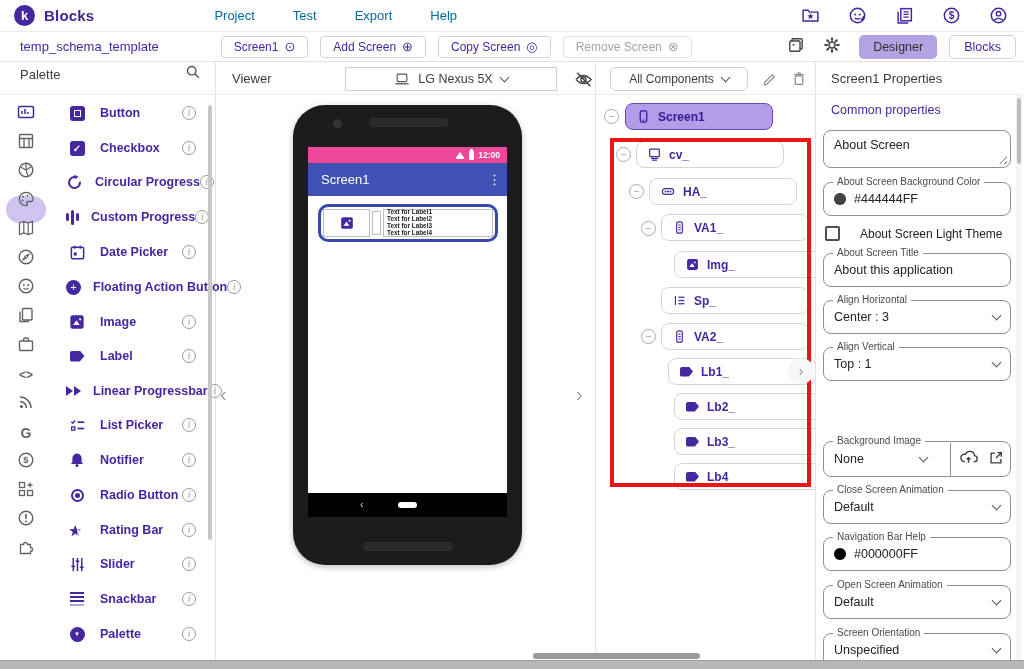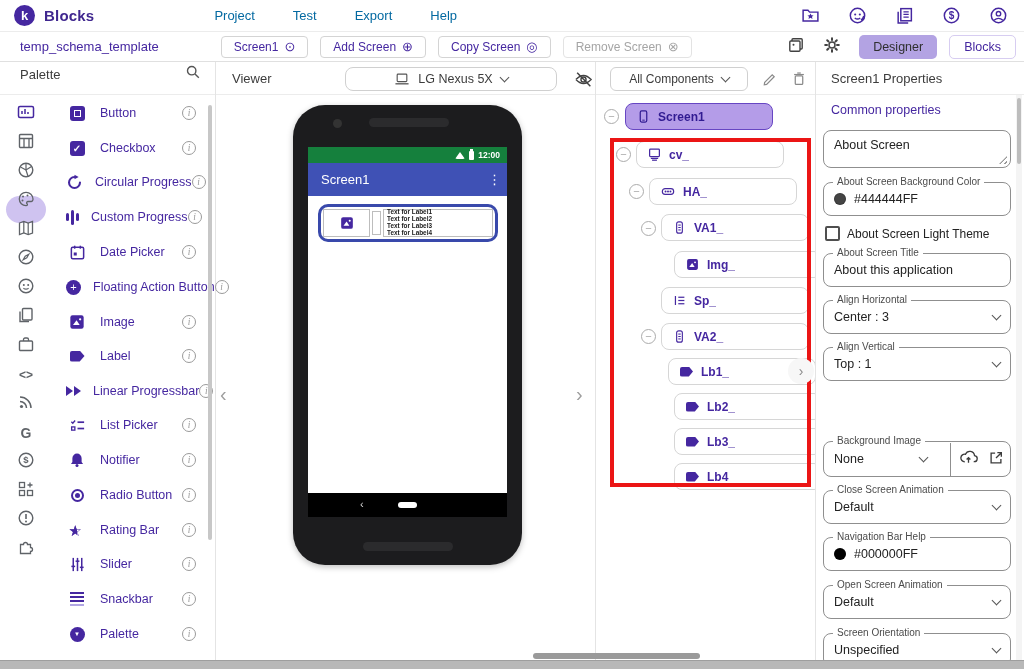--- a/index.html
+++ b/index.html
@@ -33,21 +33,21 @@
   .vline { position:absolute; top:62px; bottom:9px; width:1px; background:#e4e4e4; }
   .phead { position:absolute; top:62px; height:33px; border-bottom:1px solid #ececec; background:#fff; display:flex; align-items:center; }
 
   
   #strip { left:0; top:95px; width:52px; height:565px; }
   .strip-ic { position:absolute; left:26px; transform:translate(-50%,-50%); color:#5f6368; }
   .strip-sel { position:absolute; left:6px; top:101px; width:40px; height:27px; background:#cfc3f0; border-radius:14px; }
   #pal-list { left:52px; top:96px; width:156px; height:564px; }
   .pal-item { position:absolute; left:0; width:156px; height:30px; display:flex; align-items:center; }
   .pal-ic { width:22px; display:flex; justify-content:center; margin-left:14px; }
-  .pal-lbl { color:#4527A0; font-size:12.5px; font-weight:400; margin-left:12px; white-space:nowrap; }
+  .pal-lbl { color:#4527A0; font-size:12.5px; font-weight:700; margin-left:12px; white-space:nowrap; }
   .info { margin-left:auto; margin-right:12px; width:14px; height:14px; border:1px solid #9a9a9a; border-radius:50%; color:#9a9a9a; font-size:9.5px; display:flex; align-items:center; justify-content:center; font-family:"Liberation Serif", serif; font-style:italic; flex:none; }
   .pal-scroll { position:absolute; left:208px; top:105px; width:4px; height:435px; background:#c7c7c7; border-radius:2px; }
   .pi-button { width:15px; height:15px; background:#4527A0; border-radius:3px; position:relative; }
   .pi-button::after { content:""; position:absolute; inset:4px; border:1.5px solid #fff; }
   .pi-check { width:15px; height:15px; background:#4527A0; border-radius:3px; color:#fff; font-size:10px; font-weight:bold; display:flex; align-items:center; justify-content:center; }
   .bars { display:flex; align-items:center; gap:2px; height:16px; }
   .bars i { width:3px; background:#4527A0; border-radius:1.5px; }
   .pi-fab { width:15px; height:15px; border-radius:50%; background:#4527A0; color:#fff; font-size:11px; display:flex; align-items:center; justify-content:center; }
   .pi-label { width:15px; height:11px; background:#4527A0; clip-path:polygon(0 0,68% 0,100% 50%,68% 100%,0 100%); border-radius:2px; }
   .tris { display:flex; gap:1px; }
@@ -56,31 +56,31 @@
   .pi-radio::after { content:""; position:absolute; inset:2px; background:#4527A0; border-radius:50%; }
   .pi-star { position:relative; width:17px; height:17px; color:#4527A0; font-size:15px; }
   .pi-star::before { content:"☆"; position:absolute; left:0; top:0; }
   .pi-star::after { content:"★"; position:absolute; left:0; top:0; width:8px; overflow:hidden; }
   .snack { display:flex; flex-direction:column; gap:2px; }
   .snack i { width:14px; height:2.2px; background:#4527A0; }
   .snack i:last-child { background:#b1a6e3; }
   .pi-spinner { width:15px; height:15px; border-radius:50%; background:#4527A0; color:#fff; font-size:6px; display:flex; align-items:center; justify-content:center; }
 
   
-  .dev-select { position:absolute; left:345px; top:67px; width:212px; height:24px; border:1px solid #d0d0d0; border-radius:8px; display:flex; align-items:center; justify-content:center; gap:8px; font-size:12.5px; color:#3c3c3c; background:#fff; cursor:pointer; }
+  .dev-select { position:absolute; left:345px; top:67px; width:212px; height:24px; border:1px solid #d0d0d0; border-radius:0; display:flex; align-items:center; justify-content:center; gap:8px; font-size:12.5px; color:#3c3c3c; background:#fff; cursor:pointer; }
   .chev { width:7px; height:7px; border-right:1.6px solid #555; border-bottom:1.6px solid #555; transform:rotate(45deg); margin-top:-3px; flex:none; }
   .side-arrow { position:absolute; color:#9e9e9e; font-size:20px; line-height:1; cursor:pointer; }
 
   
   #phone { left:293px; top:105px; width:229px; height:460px; background:#1c1c1e; border-radius:32px; box-shadow:0 2px 6px rgba(0,0,0,.25); }
   .cam { position:absolute; left:40px; top:14px; width:9px; height:9px; border-radius:50%; background:#333; }
   .speaker-top { position:absolute; left:76px; top:13px; width:80px; height:9px; border-radius:5px; background:#2b2b2d; }
   .speaker-bot { position:absolute; left:70px; top:437px; width:90px; height:9px; border-radius:5px; background:#2b2b2d; }
   #screen { position:absolute; left:15px; top:42px; width:199px; height:370px; background:#fff; overflow:hidden; }
-  .statusbar { height:16px; background:#15803d; display:flex; align-items:center; justify-content:flex-end; gap:4px; padding-right:7px; color:#fff; }
+  .statusbar { height:16px; background:#ec4899; display:flex; align-items:center; justify-content:flex-end; gap:4px; padding-right:7px; color:#fff; }
   .st-time { font-size:8.5px; font-weight:bold; }
   .wifi { width:0; height:0; border-left:5px solid transparent; border-right:5px solid transparent; border-bottom:7px solid #fff; border-radius:2px; }
   .batt { width:5px; height:9px; background:#fff; border-radius:1px; position:relative; }
   .batt::before { content:""; position:absolute; top:-2px; left:1px; width:3px; height:2px; background:#fff; }
   .appbar { height:33px; background:#3F51B5; color:#fff; display:flex; align-items:center; padding:0 6px 0 13px; font-size:13px; }
   .dots { margin-left:auto; font-size:13px; letter-spacing:0; }
   .content { height:297px; background:#fff; position:relative; }
   .card { position:absolute; left:10px; top:8px; width:180px; height:38px; border:3px solid #3949AB; border-radius:10px; background:#fff; display:flex; align-items:center; padding:2px; gap:2px; }
   .imgbox { width:47px; height:28px; border:1px solid #bdbdbd; display:flex; align-items:center; justify-content:center; flex:none; }
   .spbox { width:9px; height:24px; border:1px solid #bdbdbd; flex:none; }
@@ -102,21 +102,21 @@
   
   #props { left:816px; top:95px; width:208px; height:565px; overflow:hidden; }
   .sect { position:absolute; left:15px; top:8px; color:#4527A0; font-size:12.5px; font-weight:500; }
   .pf { position:absolute; left:7px; width:188px; height:34px; border:1px solid #8f8f8f; border-radius:8px; background:#fff; }
   .pf .flabel { position:absolute; top:-7px; left:9px; background:#fff; padding:0 4px; font-size:10px; color:#4b4b4b; white-space:nowrap; }
   .frow { display:flex; align-items:center; height:100%; padding:0 10px; font-size:12.5px; color:#222; gap:8px; }
   .frow .chev { margin-left:auto; }
   .cc { width:12px; height:12px; border-radius:50%; flex:none; box-shadow:inset 0 0 0 1px rgba(0,0,0,.18); }
   .ta { position:absolute; left:7px; top:35px; width:188px; height:38px; border:1px solid #8f8f8f; border-radius:8px; padding:7px 10px; font-size:12.5px; color:#222; }
   .rh { position:absolute; right:3px; bottom:3px; width:8px; height:8px; clip-path:polygon(100% 0,100% 100%,0 100%); background:repeating-linear-gradient(135deg,transparent 0 2px,#999 2px 3.5px); }
-  .cbrow { position:absolute; left:9px; display:flex; align-items:center; gap:7px; font-size:12px; color:#222; }
+  .cbrow { position:absolute; left:9px; display:flex; align-items:center; gap:20px; font-size:12px; color:#222; }
   .cb { width:15px; height:15px; border:2px solid #4f4f4f; border-radius:2px; background:#fff; }
   .vdiv { width:1px; height:33px; background:#8f8f8f; margin-left:auto; }
   .pscroll-track { position:absolute; left:1016px; top:95px; width:6px; height:565px; background:#f4f4f4; }
   .pscroll-thumb { position:absolute; left:1017px; top:98px; width:4px; height:66px; background:#bdbdbd; border-radius:2px; }
 
   
   .bottom-strip { position:absolute; left:0; top:660px; width:1024px; height:9px; background:#b8b8b8; border-top:1px solid #9e9e9e; }
   .hthumb { position:absolute; left:533px; top:653px; width:167px; height:6px; background:#9a9a9a; border-radius:3px; }
 </style>
 </head>

